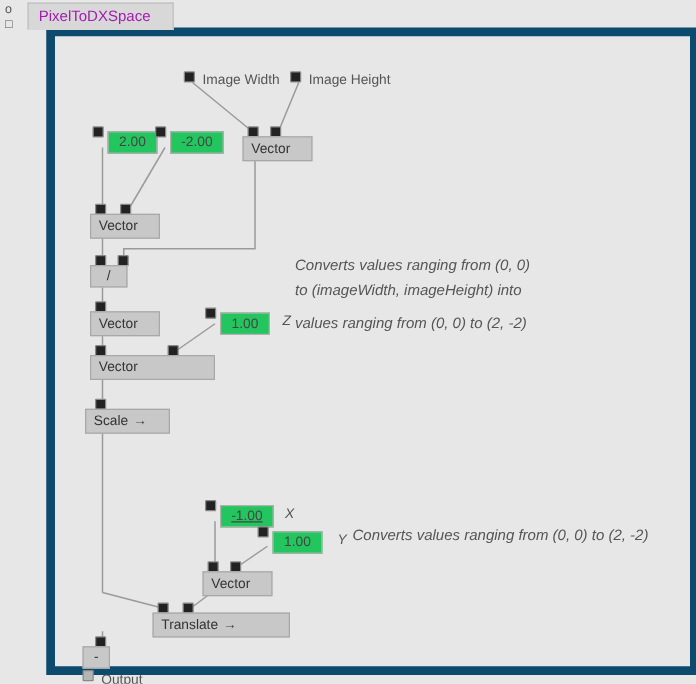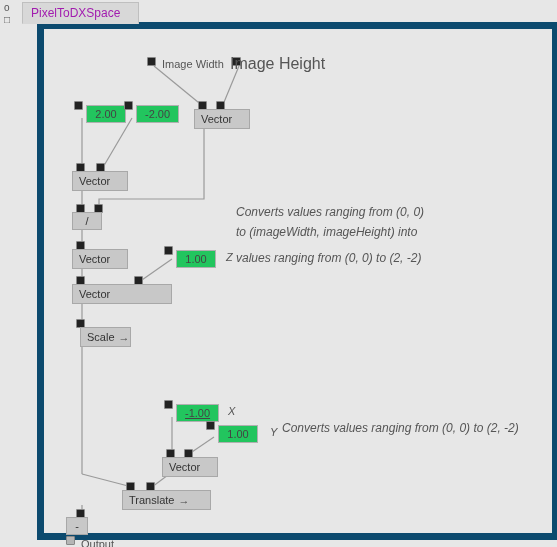--- a/index.html
+++ b/index.html
@@ -148,21 +148,21 @@
 
     <path d="M38 476 L38 485"></path>
 
     <path d="M30 501 L30 510"></path>
   </svg>
 
   <div class="port" style="left:103px; top:28px;"></div>
   <div class="comment" style="left:118px; top:26px; font-style:normal; font-size:11px;">Image Width</div>
 
   <div class="port" style="left:188px; top:28px;"></div>
-  <div class="comment" style="left:186px; top:26px; font-style:normal; font-size:16px;">Image Height</div>
+  <div class="comment" style="left:203px; top:26px; font-style:normal; font-size:11px;">Image Height</div>
 
   <div class="port" style="left:30px; top:72px;"></div>
   <div class="field" style="left:42px; top:76px;">2.00</div>
 
   <div class="port" style="left:80px; top:72px;"></div>
   <div class="field" style="left:92px; top:76px;">-2.00</div>
 
   <div class="port" style="left:154px; top:72px;"></div>
   <div class="port" style="left:172px; top:72px;"></div>
   <div class="node" style="left:150px; top:80px; width:56px;">Vector</div>
@@ -180,41 +180,41 @@
 
   <div class="port" style="left:120px; top:217px;"></div>
   <div class="field" style="left:132px; top:221px;">1.00</div>
   <div class="ax-label" style="left:182px; top:222px;">Z</div>
 
   <div class="port" style="left:32px; top:247px;"></div>
   <div class="port" style="left:90px; top:247px;"></div>
   <div class="node" style="left:28px; top:255px; width:100px;">Vector</div>
 
   <div class="port" style="left:32px; top:290px;"></div>
-  <div class="node arrow" style="left:36px; top:298px; width:51px;">Scale</div>
+  <div class="node arrow" style="left:24px; top:298px; width:68px;">Scale</div>
 
   <div class="comment" style="left:192px; top:174px;">Converts values ranging from (0, 0)</div>
   <div class="comment" style="left:192px; top:194px;">to (imageWidth, imageHeight) into</div>
   <div class="comment" style="left:192px; top:220px;">values ranging from (0, 0) to (2, -2)</div>
 
   <div class="port" style="left:120px; top:371px;"></div>
   <div class="field" style="left:132px; top:375px;text-decoration:underline;">-1.00</div>
   <div class="ax-label" style="left:184px; top:376px;">X</div>
 
   <div class="port" style="left:162px; top:392px;"></div>
   <div class="field" style="left:174px; top:396px;">1.00</div>
   <div class="ax-label" style="left:226px; top:397px;">Y</div>
 
   <div class="port" style="left:122px; top:420px;"></div>
   <div class="port" style="left:140px; top:420px;"></div>
   <div class="node" style="left:118px; top:428px; width:56px;">Vector</div>
 
   <div class="port" style="left:82px; top:453px;"></div>
   <div class="port" style="left:102px; top:453px;"></div>
-  <div class="node arrow" style="left:78px; top:461px; width:89px;">Translate</div>
+  <div class="node arrow" style="left:78px; top:461px; width:110px;">Translate</div>
 
   <div class="port" style="left:32px; top:480px;"></div>
   <div class="node tiny" style="left:22px; top:488px; width:22px; text-align:center;">-</div>
 
   <div class="port light" style="left:22px; top:507px;"></div>
   <div class="comment" style="left:37px; top:506px; font-style:normal; font-size:11px;">Output</div>
 
   <div class="comment" style="left:238px; top:390px;">Converts values ranging from (0, 0) to (2, -2)</div>
 
 </div>

